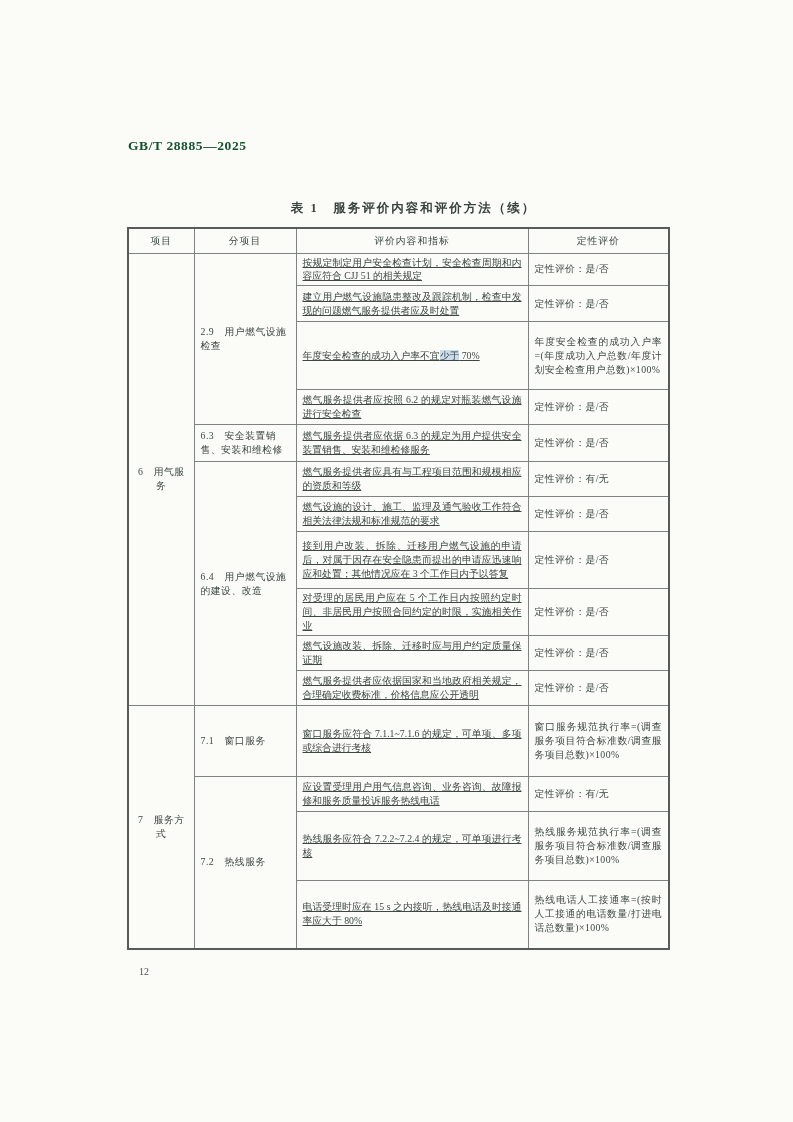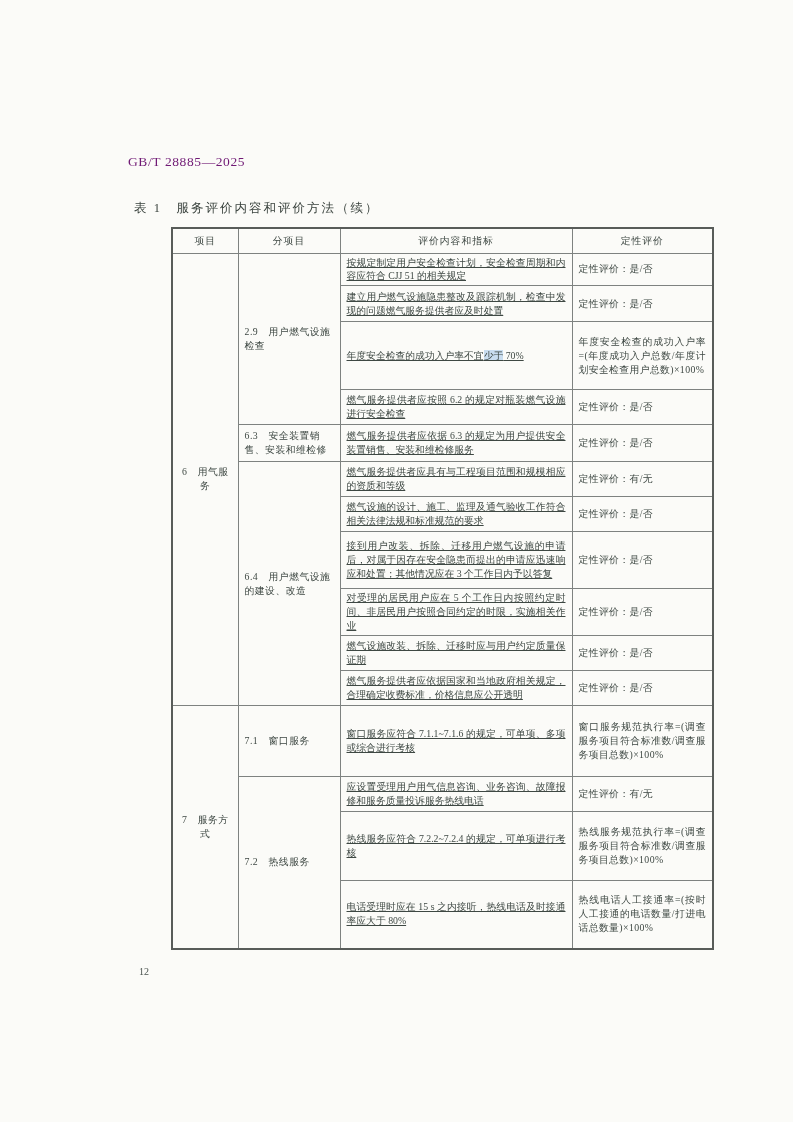--- a/index.html
+++ b/index.html
@@ -9,49 +9,48 @@
     width: 793px;
     height: 1122px;
     background: #fbfbf8;
     font-family: "Liberation Serif", "DejaVu Serif", serif;
     color: #3e4843;
     overflow: hidden;
   }
   .std-number {
     position: absolute;
     left: 128px;
-    top: 154px;
+    top: 138px;
     font-size: 13.5px;
-    font-weight: normal;
+    font-weight: bold;
     letter-spacing: 0.6px;
-    color: #701a75;
+    color: #14532d;
   }
   .table-title {
     position: absolute;
-    left: 134px;
+    left: 143px;
     top: 200px;
     width: 541px;
-    text-align: left;
+    text-align: center;
     font-size: 12.5px;
-    font-weight: normal;
+    font-weight: bold;
     letter-spacing: 2px;
     color: #39423d;
   }
   table.eval {
     position: absolute;
     left: 127px;
     top: 227px;
     width: 541px;
     border-collapse: collapse;
     table-layout: fixed;
     font-size: 9.8px;
     line-height: 1.42;
     color: #3e4843;
     border: 2px solid #585c59;
-    margin-left: 44px;
   }
   table.eval td, table.eval th {
     border: 1px solid #7e8280;
     vertical-align: middle;
     font-weight: normal;
     padding: 2px 6px;
   }
   th.hdr {
     text-align: center;
     letter-spacing: 1px;

